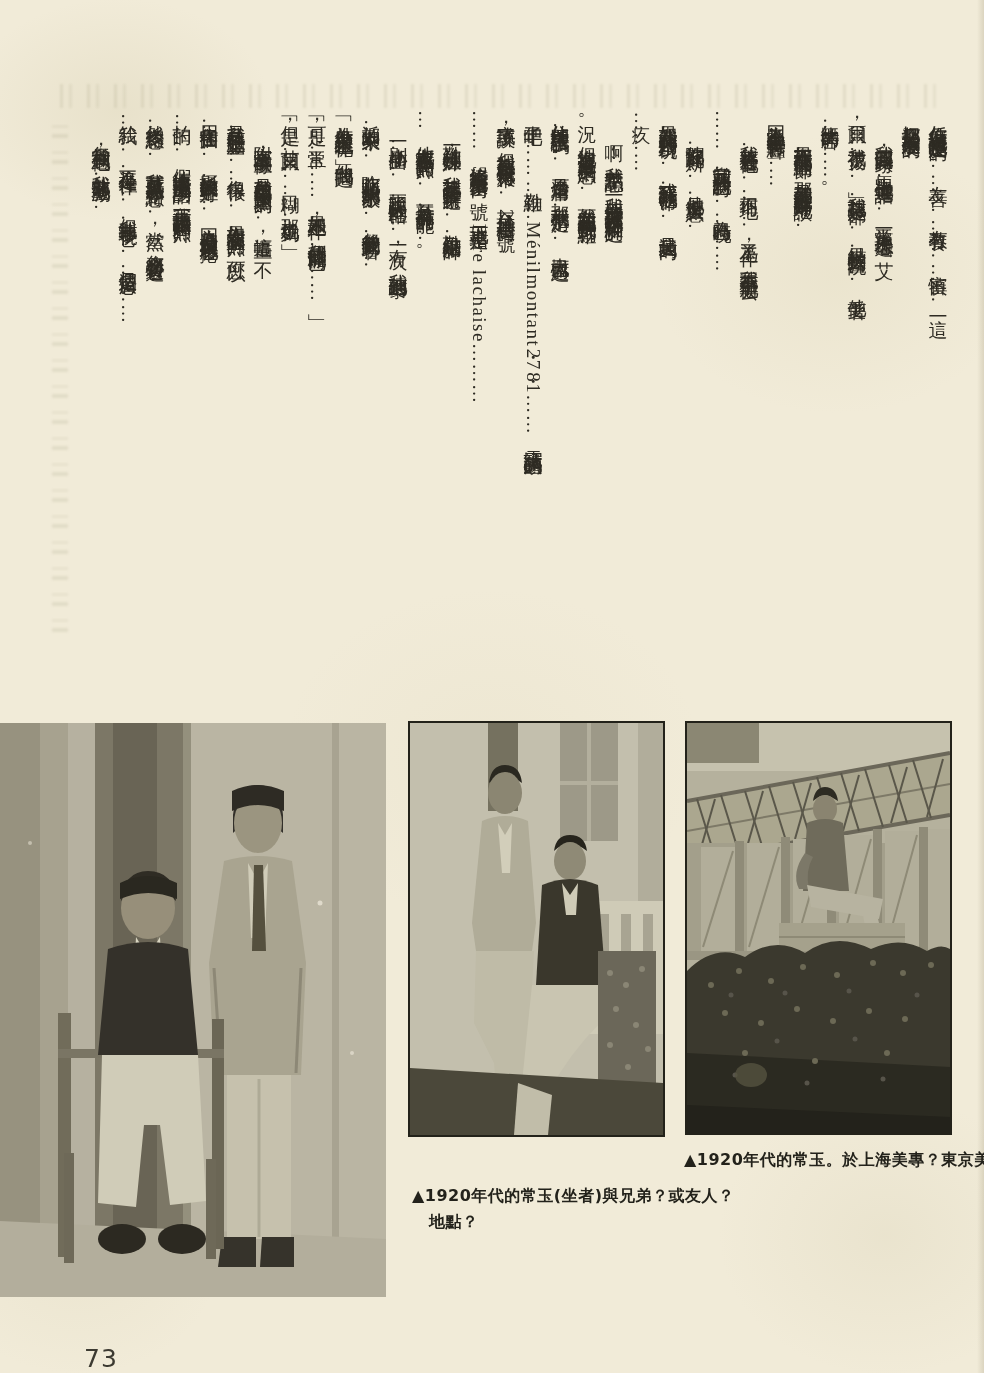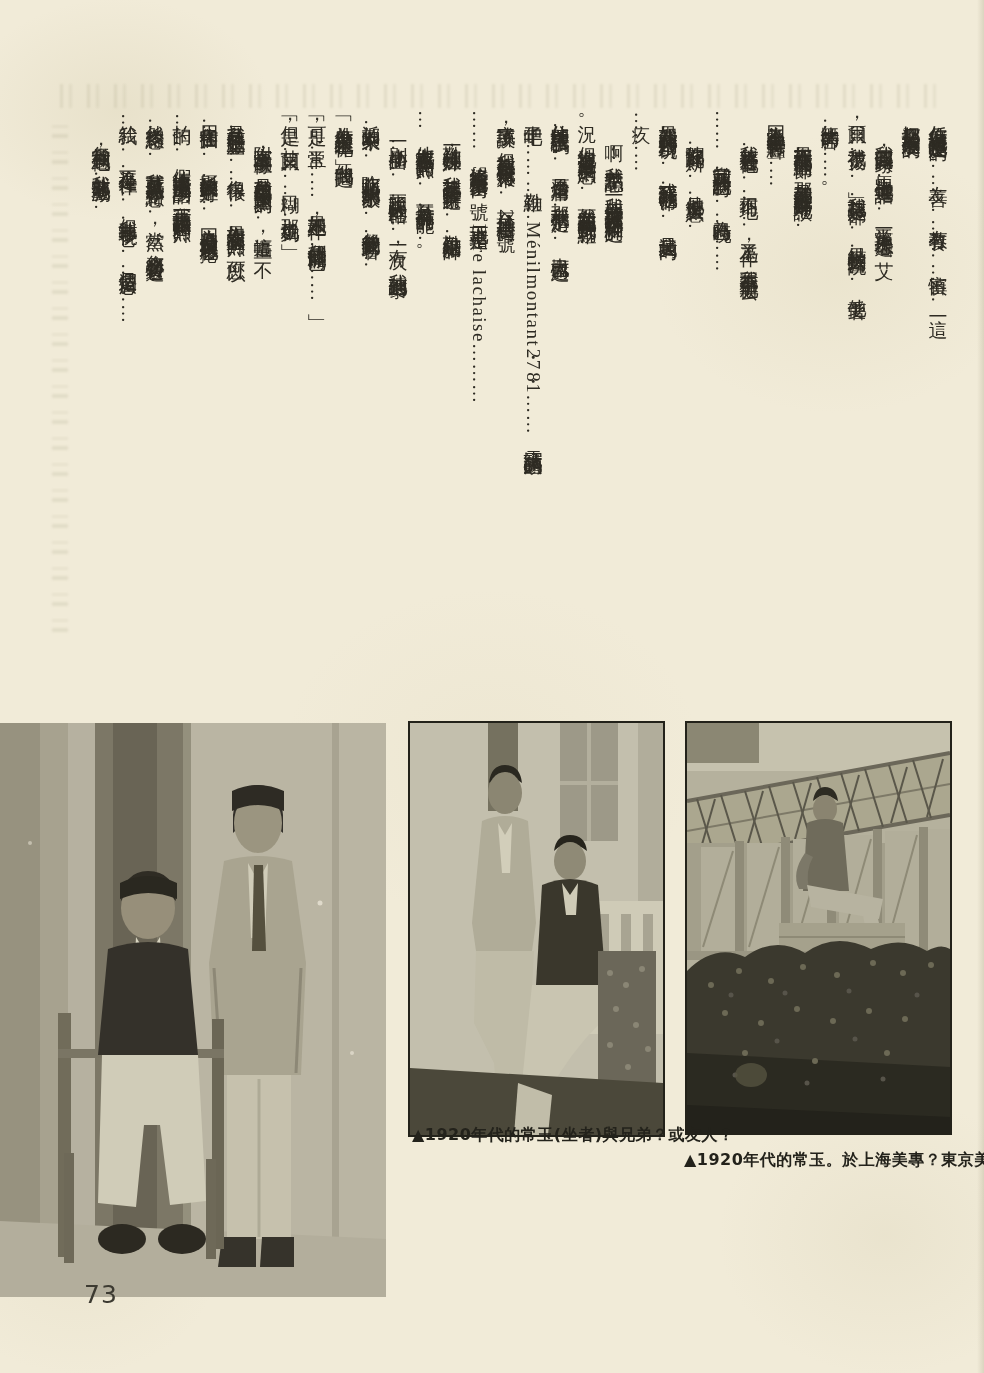--- a/index.html
+++ b/index.html
@@ -50,25 +50,25 @@
   .photo-left{left:0;top:723px;width:386px;height:574px;}
   .photo-mid{left:410px;top:723px;width:253px;height:412px;}
   .photo-right{left:687px;top:723px;width:263px;height:410px;}
   
   .caption{
     position:absolute;color:#23221b;
     font-family:"DejaVu Sans", sans-serif;
     font-size:16px;font-weight:bold;line-height:26px;letter-spacing:.5px;
     white-space:nowrap;
   }
-  .caption-mid{left:412px;top:1122px;}
+  .caption-mid{left:412px;top:1183px;}
   .caption-mid .line2{padding-left:17px;}
   .caption-right{left:684px;top:1147px;}
   .page-number{
-    position:absolute;left:84px;top:1280px;
+    position:absolute;left:84px;top:1344px;
     font-family:"DejaVu Sans", sans-serif;
     font-size:25px;color:#3c3a31;letter-spacing:1px;
   }
 </style>
 </head>
 <body>
 
 <div class="paper-texture"></div>
 <div class="scan-edge-right"></div>
 <div class="ghost-top"></div>
@@ -309,19 +309,20 @@
           <circle cx="120" cy="360" r="2.5"></circle>
           <circle cx="196" cy="356" r="2.5"></circle>
       </g>
       <ellipse cx="64" cy="352" rx="16" ry="12" fill="#555240" opacity=".8"></ellipse>
     </g>
   </svg>
 </div>
 
 <div class="caption caption-mid">
   <div class="line1">▲1920年代的常玉(坐者)與兄弟？或友人？</div>
+  <div class="line2">地點？</div>
 </div>
 
 <div class="caption caption-right">
   <div class="line1">▲1920年代的常玉。於上海美專？東京美專？</div>
 </div>
 
 <div class="page-number">73</div>
 
 </body></html>

